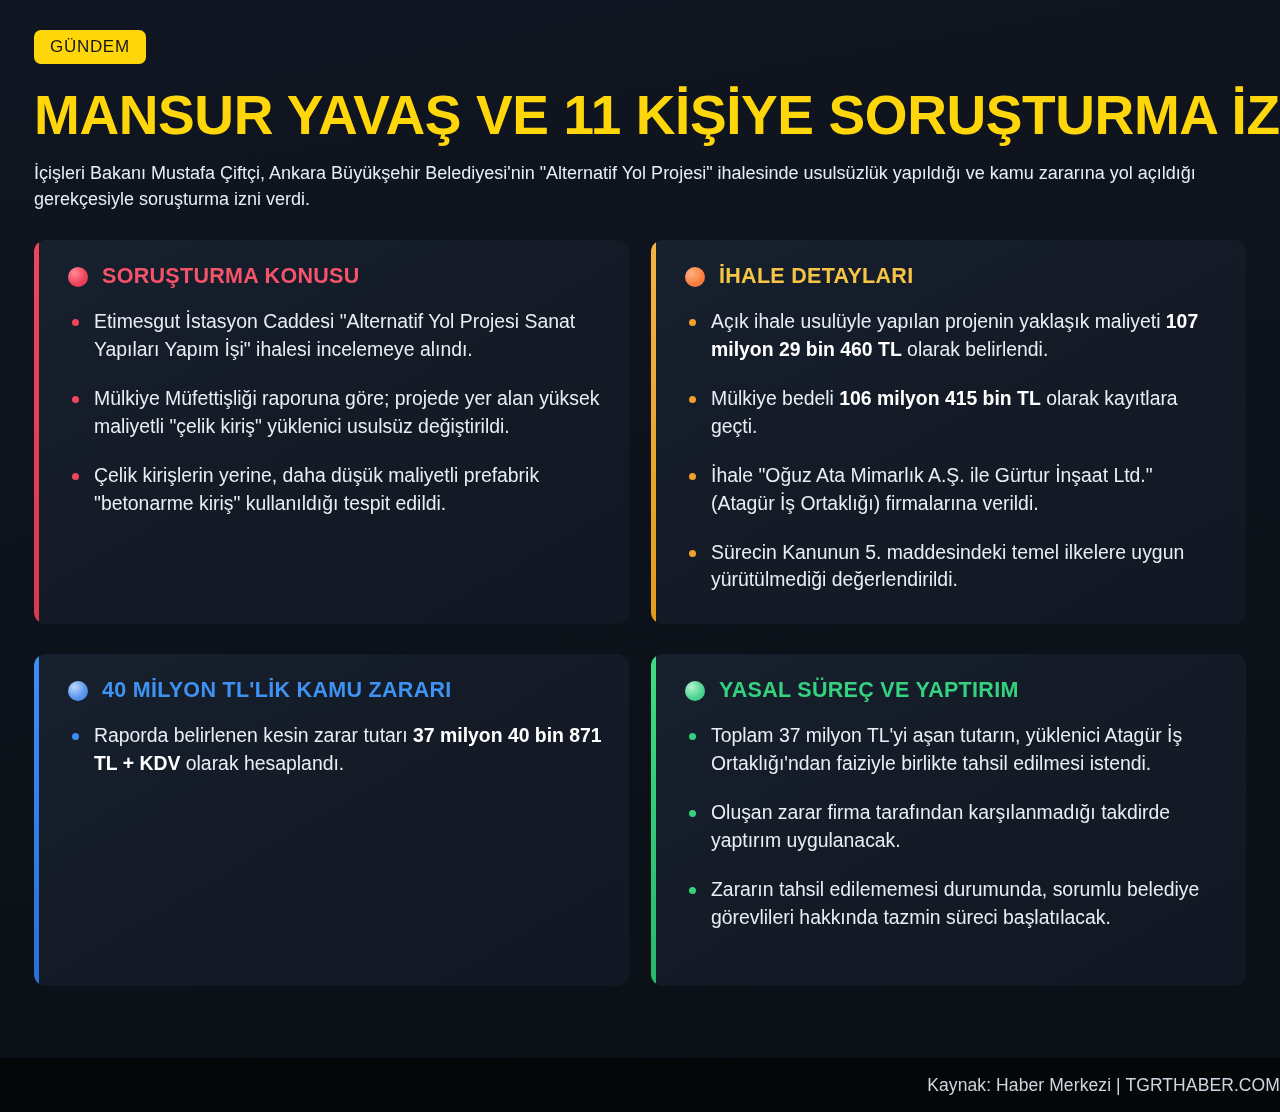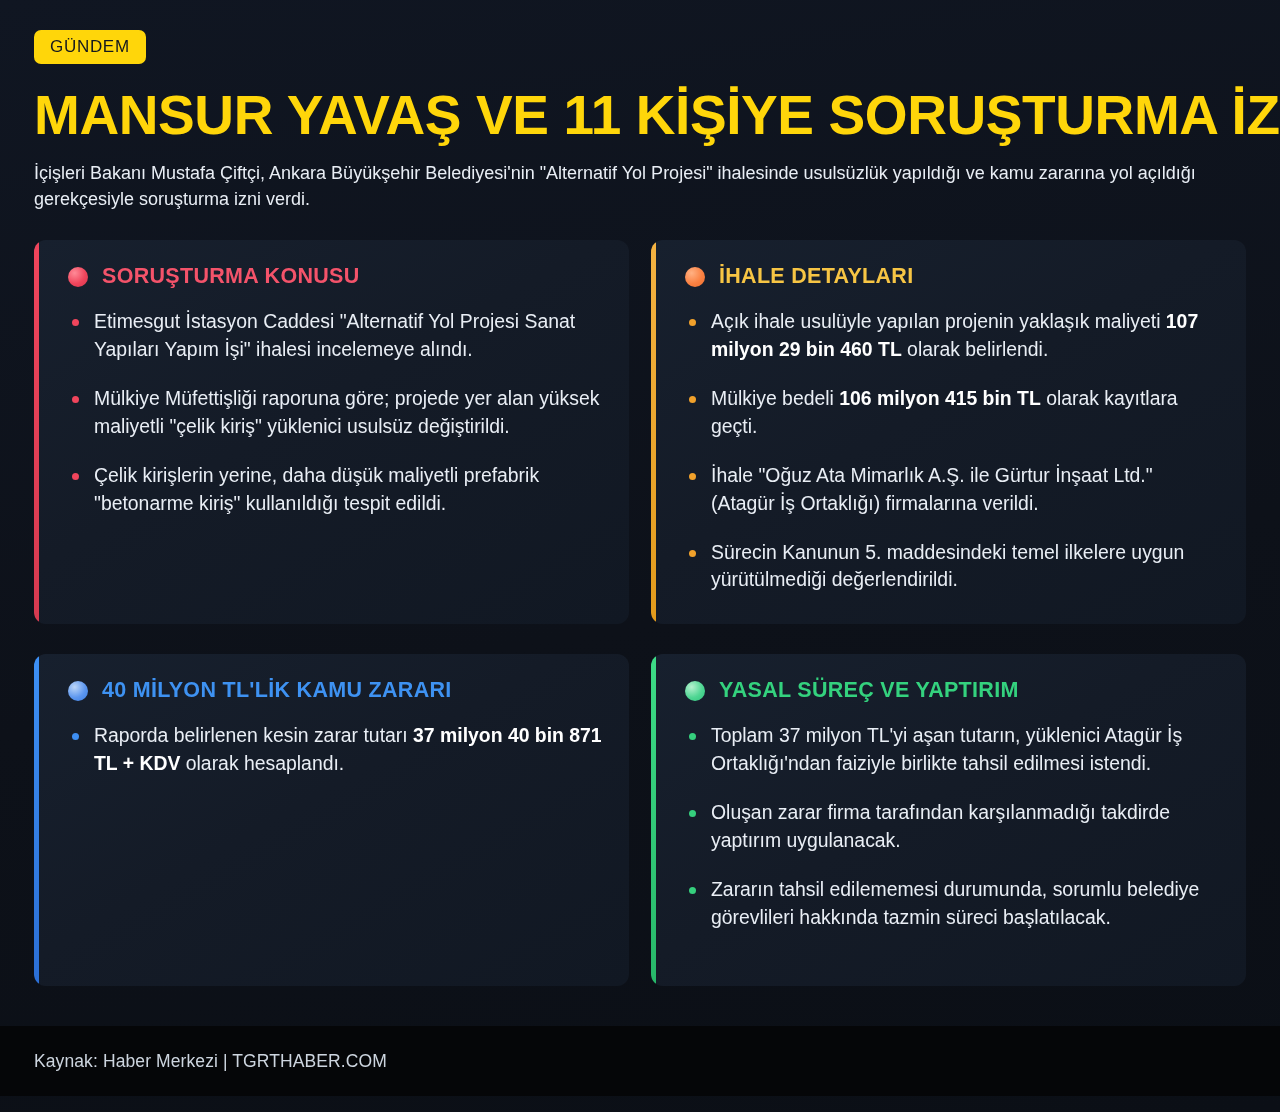--- a/index.html
+++ b/index.html
@@ -156,26 +156,27 @@
   .theme-blue  .dot { background: radial-gradient(circle at 33% 30%, #bcd6f8 0%, #5d97ef 55%, #3b7fe4 100%); }
   .theme-green .dot { background: radial-gradient(circle at 33% 30%, #b6f0cf 0%, #4fd693 55%, #2fc47c 100%); }
 
   .card-title { color: var(--title-color); }
 
   
   .footer {
     position: absolute;
     left: 0;
     right: 0;
-    bottom: 16px;
-    height: 70px;
+    bottom: 0;
+    height: 54px;
     background: #050608;
     display: flex;
     align-items: center;
     padding-left: 34px;
+    justify-content: flex-end;
   }
 
   .footer-text {
     font-size: 17.5px;
     color: #cdd5df;
     letter-spacing: 0.1px;
   }
 </style>
 </head>
 <body>

